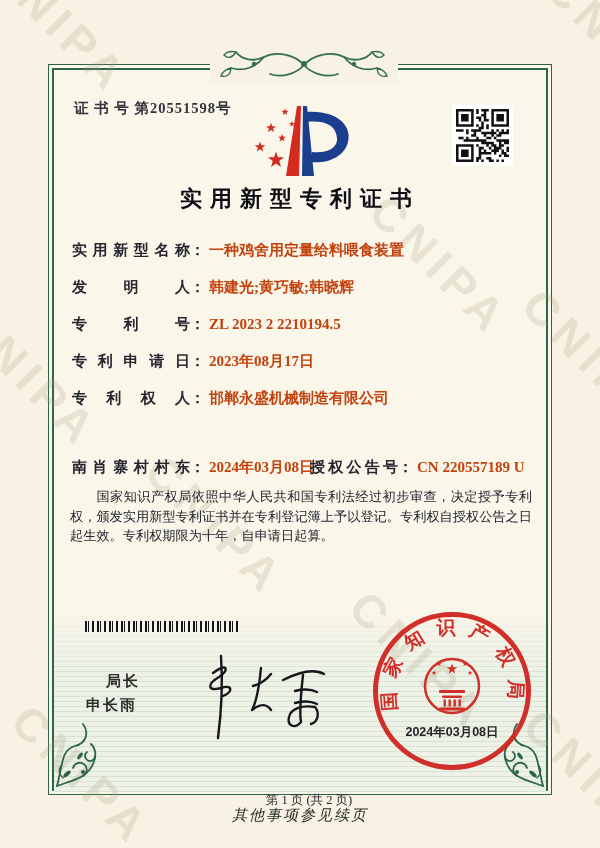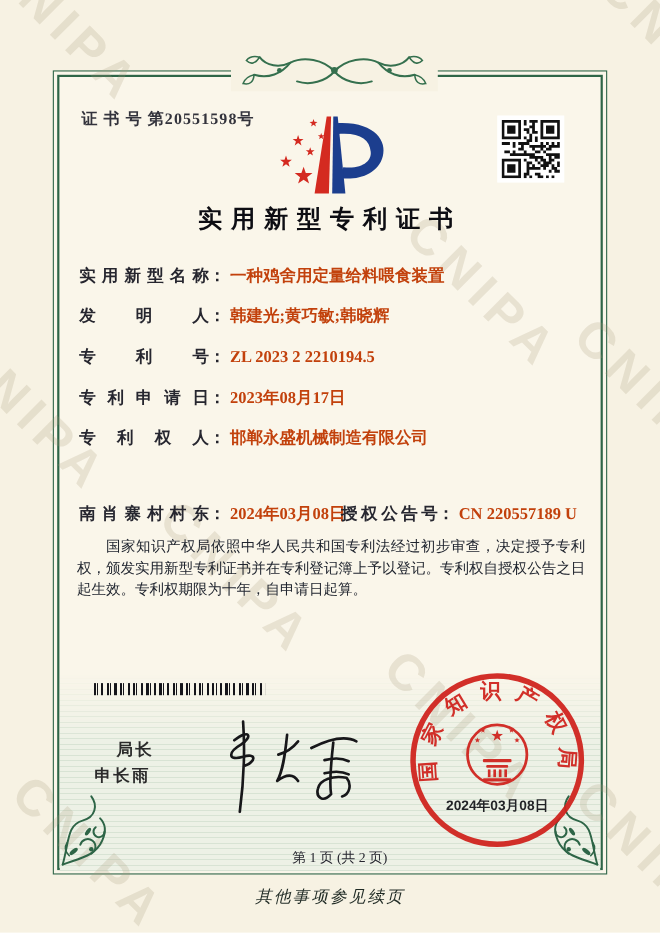--- a/index.html
+++ b/index.html
@@ -60,21 +60,21 @@
   }
   .paras p{margin:0 0 6px 0; text-indent:2em; font-weight:500;}
   .barcode{
     position:absolute; left:85px; top:621px; width:156px; height:11px;
     background:repeating-linear-gradient(90deg,#15151a 0 2px,transparent 2px 3px,#15151a 3px 4px,transparent 4px 7px,#15151a 7px 9px,transparent 9px 12px);
   }
   .sig-label{position:absolute; left:86px; font-family:"Liberation Sans","DejaVu Sans",sans-serif; font-size:15px; font-weight:600; letter-spacing:2px; color:#2b2b2b;}
   .sig-title{top:672px;margin-left:20px;} .sig-name{top:696px;}
   .signature{position:absolute; left:183px; top:645px;}
   .seal{position:absolute; left:367px; top:606px; mix-blend-mode:multiply; opacity:.94;}
-  .page-foot{position:absolute; left:0; right:0; top:772px; text-align:center; font-size:12.5px; color:#26262f;margin-left:18px;}
+  .page-foot{position:absolute; left:0; right:0; top:792px; text-align:center; font-size:12.5px; color:#26262f;margin-left:18px;}
   .cont-note{
     position:absolute; left:0; right:0; top:806px; text-align:center;
     font-style:italic; font-size:15px; font-weight:400; letter-spacing:2px; color:#1f2a24;
   }
 </style>
 </head>
 <body>
 
 <div class="page">
 

